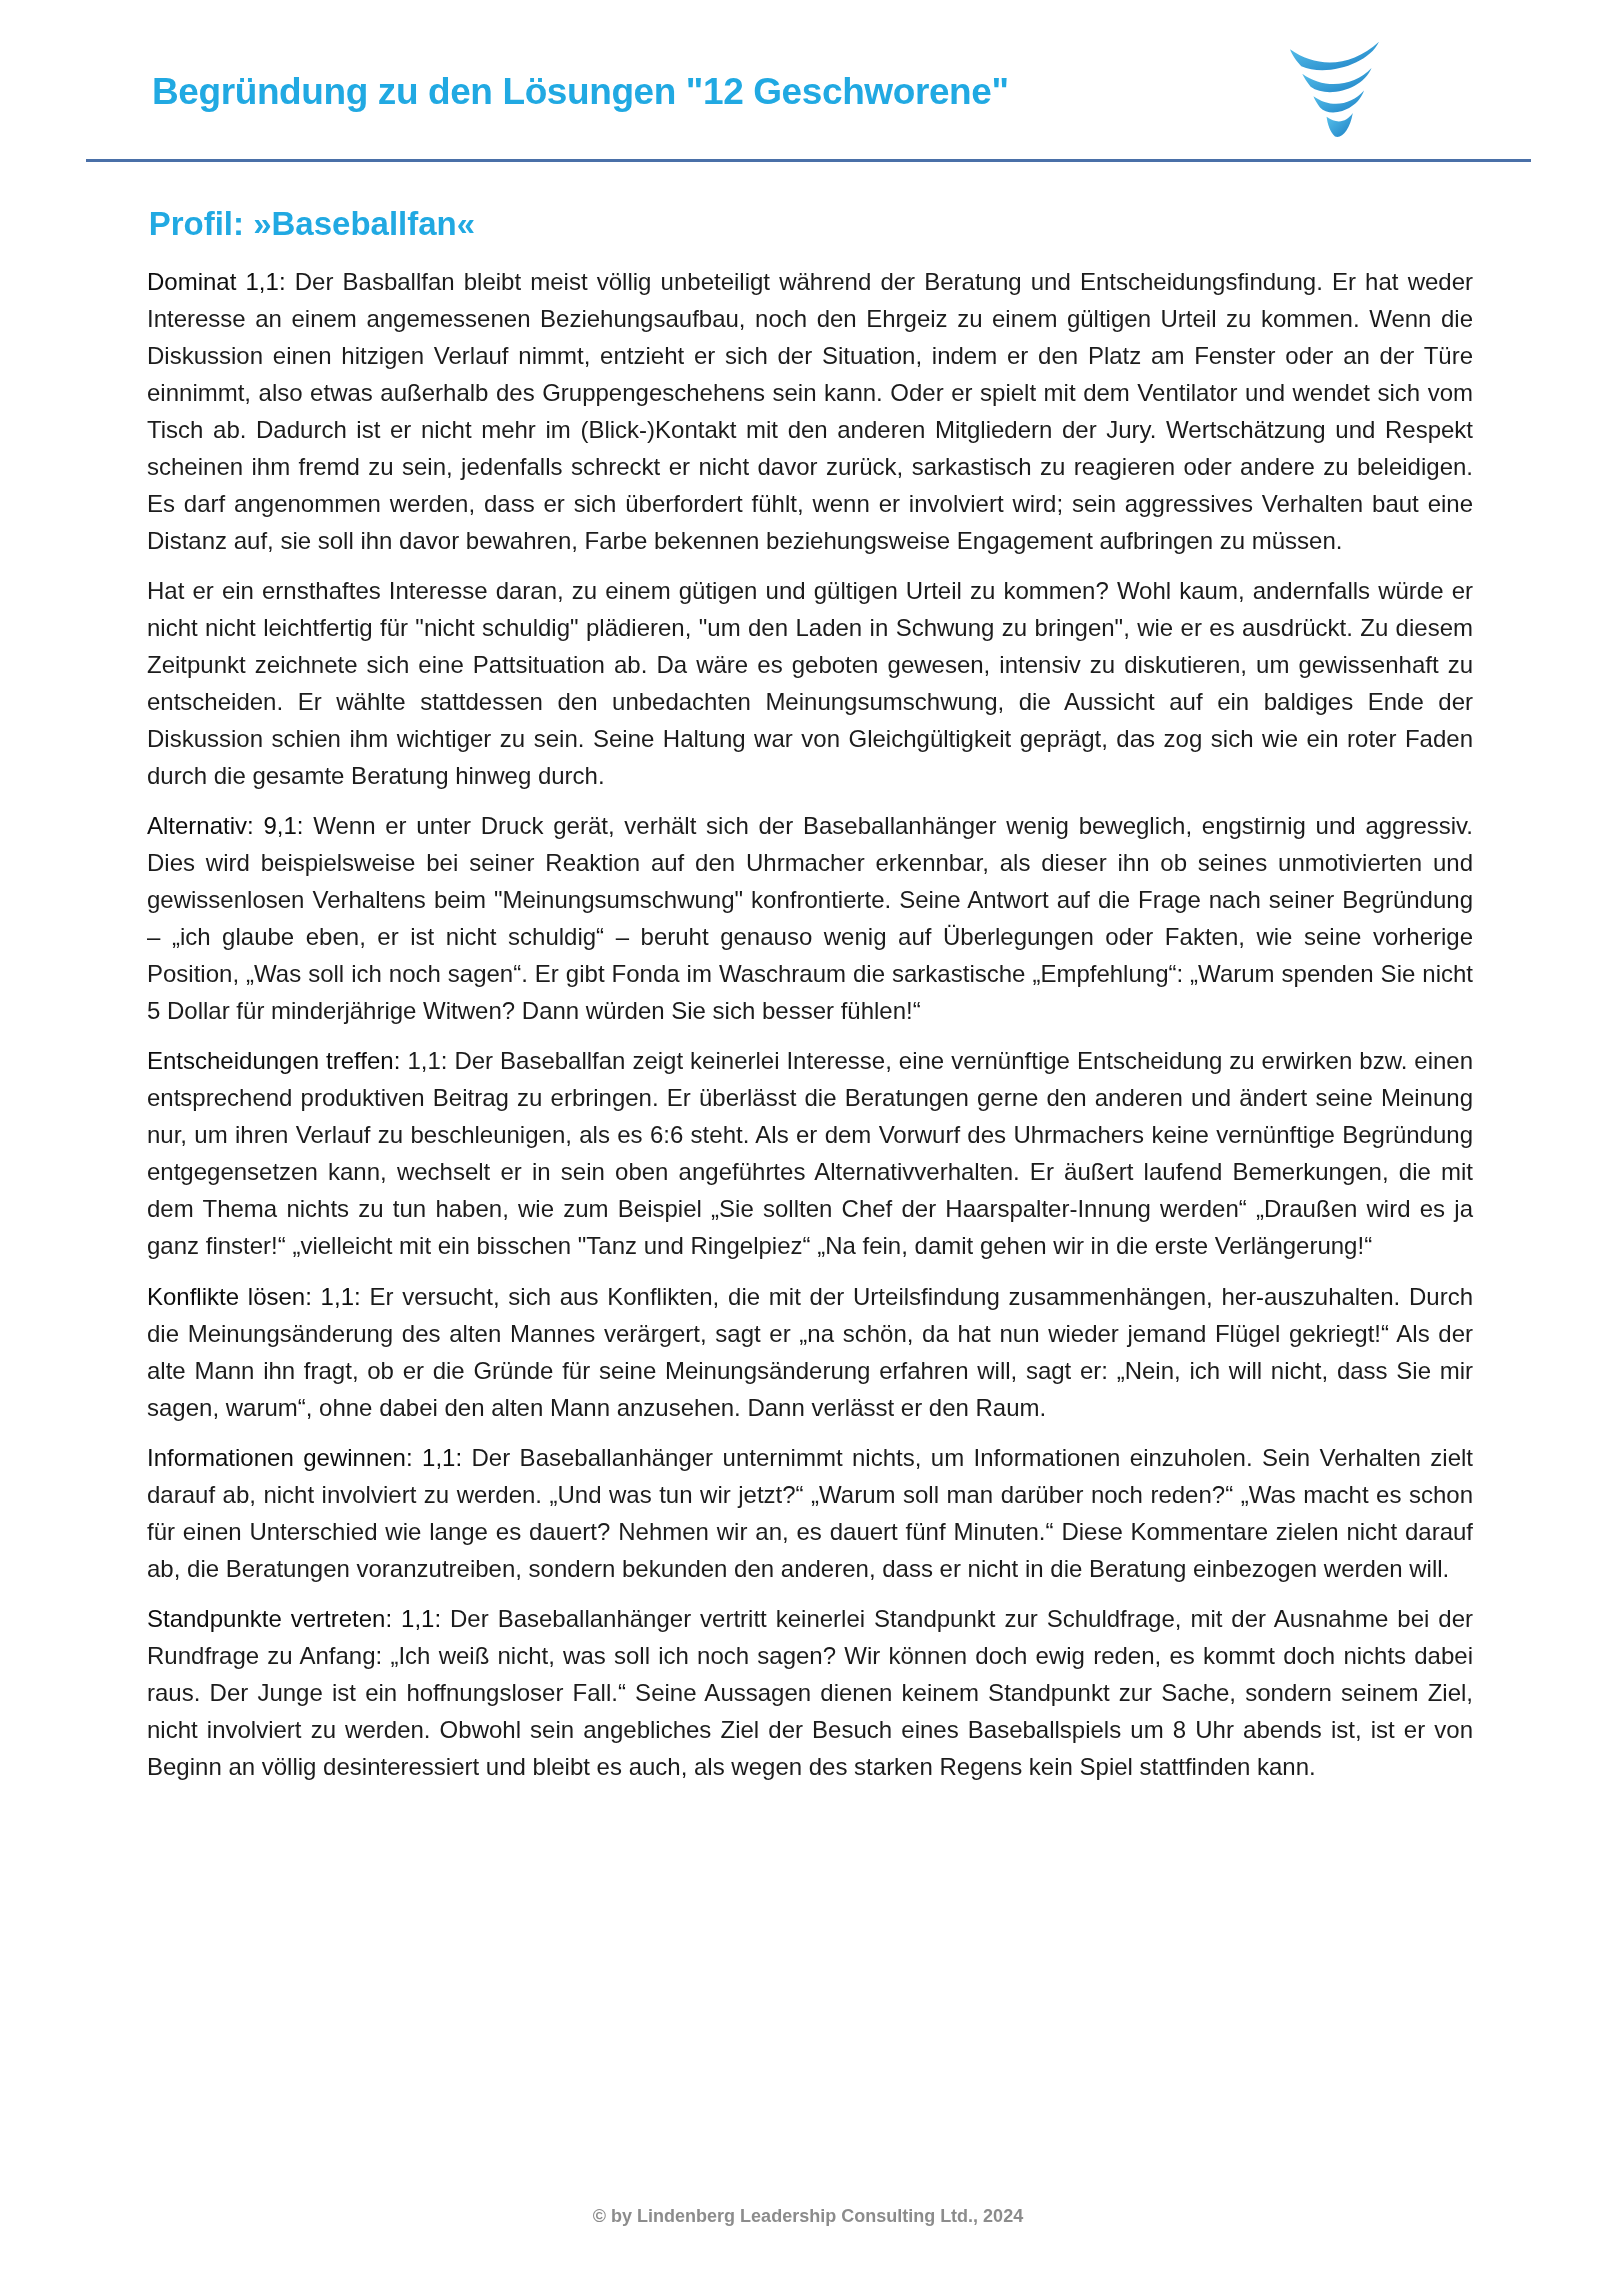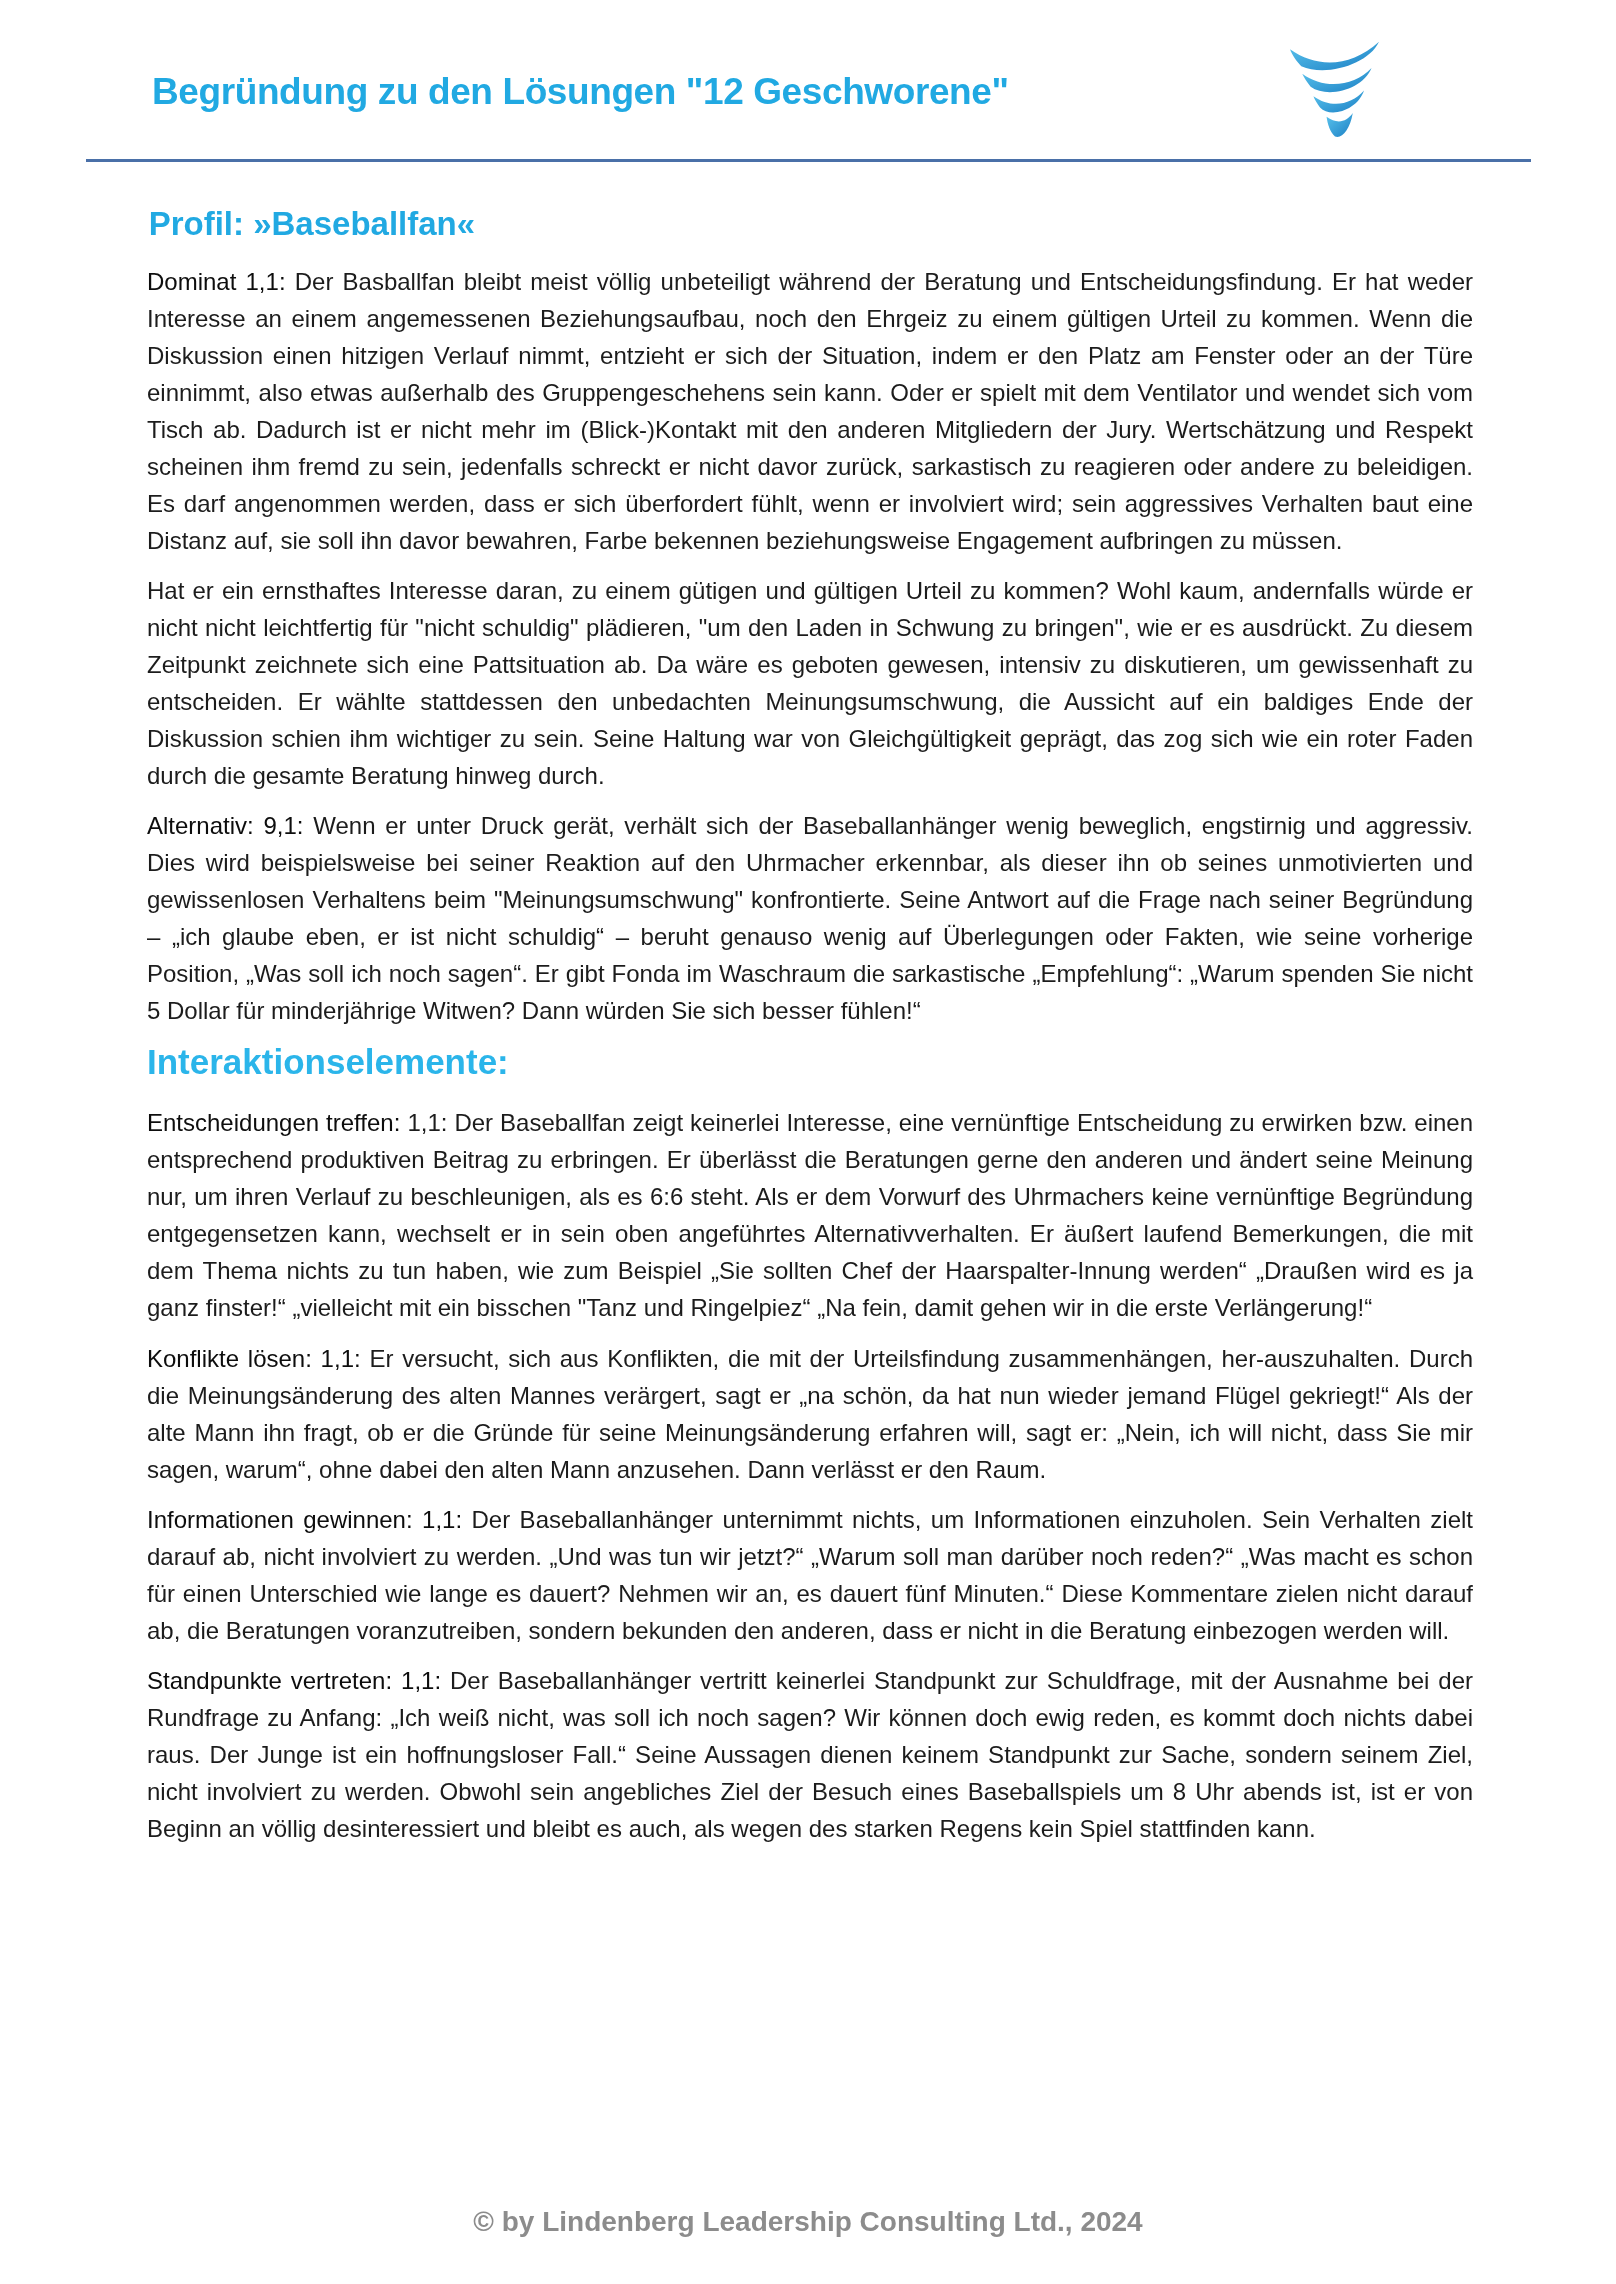--- a/index.html
+++ b/index.html
@@ -41,21 +41,21 @@
   p.para {
     font-size:24px; line-height:37px;
     text-align:justify;
     margin:0 0 13.3px 0;
     color:#1c1c1c;
   }
   p.para b { font-weight:normal; color:#0d0d0d; }
   .footer {
     position:absolute; left:0; right:0; top:2206px;
     text-align:center;
-    font-size:28px; font-weight:bold;
+    font-size:18px; font-weight:bold;
     color:var(--footer-gray,#8c8c8c);
   }
 </style>
 </head>
 <body>
 
 <div class="page">
 
   <div class="title">Begründung zu den Lösungen "12 Geschworene"</div>
 
@@ -77,21 +77,20 @@
   <div class="content">
 
     <h2 class="profile-heading">Profil: »Baseballfan«</h2>
 
     <p class="para"><b>Dominat 1,1: </b><span>Der Basballfan bleibt meist völlig unbeteiligt während der Beratung und Entscheidungsfindung. Er hat weder Interesse an einem angemessenen Beziehungsaufbau, noch den Ehrgeiz zu einem gültigen Urteil zu kommen. Wenn die Diskussion einen hitzigen Verlauf nimmt, entzieht er sich der Situation, indem er den Platz am Fenster oder an der Türe einnimmt, also etwas außerhalb des Gruppengeschehens sein kann. Oder er spielt mit dem Ventilator und wendet sich vom Tisch ab. Dadurch ist er nicht mehr im (Blick-)Kontakt mit den anderen Mitgliedern der Jury. Wertschätzung und Respekt scheinen ihm fremd zu sein, jedenfalls schreckt er nicht davor zurück, sarkastisch zu reagieren oder andere zu beleidigen. Es darf angenommen werden, dass er sich überfordert fühlt, wenn er involviert wird; sein aggressives Verhalten baut eine Distanz auf, sie soll ihn davor bewahren, Farbe bekennen beziehungsweise Engagement aufbringen zu müssen.</span></p>
 
     <p class="para"><b></b><span>Hat er ein ernsthaftes Interesse daran, zu einem gütigen und gültigen Urteil zu kommen? Wohl kaum, andernfalls würde er nicht nicht leichtfertig für "nicht schuldig" plädieren, "um den Laden in Schwung zu bringen", wie er es ausdrückt. Zu diesem Zeitpunkt zeichnete sich eine Pattsituation ab. Da wäre es geboten gewesen, intensiv zu diskutieren, um gewissenhaft zu entscheiden. Er wählte stattdessen den unbedachten Meinungsumschwung, die Aussicht auf ein baldiges Ende der Diskussion schien ihm wichtiger zu sein. Seine Haltung war von Gleichgültigkeit geprägt, das zog sich wie ein roter Faden durch die gesamte Beratung hinweg durch.</span></p>
 
     <p class="para"><b>Alternativ: 9,1: </b><span>Wenn er unter Druck gerät, verhält sich der Baseballanhänger wenig beweglich, engstirnig und aggressiv. Dies wird beispielsweise bei seiner Reaktion auf den Uhrmacher erkennbar, als dieser ihn ob seines unmotivierten und gewissenlosen Verhaltens beim "Meinungsumschwung" konfrontierte. Seine Antwort auf die Frage nach seiner Begründung – „ich glaube eben, er ist nicht schuldig“ – beruht genauso wenig auf Überlegungen oder Fakten, wie seine vorherige Position, „Was soll ich noch sagen“. Er gibt Fonda im Waschraum die sarkastische „Empfehlung“: „Warum spenden Sie nicht 5 Dollar für minderjährige Witwen? Dann würden Sie sich besser fühlen!“</span></p>
 
-    <h2 class="interaction-heading">Interaktionselemente:</h2>
 
     <p class="para"><b>Entscheidungen treffen: </b><span>1,1: Der Baseballfan zeigt keinerlei Interesse, eine vernünftige Entscheidung zu erwirken bzw. einen entsprechend produktiven Beitrag zu erbringen. Er überlässt die Beratungen gerne den anderen und ändert seine Meinung nur, um ihren Verlauf zu beschleunigen, als es 6:6 steht. Als er dem Vorwurf des Uhrmachers keine vernünftige Begründung entgegensetzen kann, wechselt er in sein oben angeführtes Alternativverhalten. Er äußert laufend Bemerkungen, die mit dem Thema nichts zu tun haben, wie zum Beispiel „Sie sollten Chef der Haarspalter-Innung werden“ „Draußen wird es ja ganz finster!“ „vielleicht mit ein bisschen "Tanz und Ringelpiez“ „Na fein, damit gehen wir in die erste Verlängerung!“</span></p>
 
     <p class="para"><b>Konflikte lösen: 1,1: </b><span>Er versucht, sich aus Konflikten, die mit der Urteilsfindung zusammenhängen, her-auszuhalten. Durch die Meinungsänderung des alten Mannes verärgert, sagt er „na schön, da hat nun wieder jemand Flügel gekriegt!“ Als der alte Mann ihn fragt, ob er die Gründe für seine Meinungsänderung erfahren will, sagt er: „Nein, ich will nicht, dass Sie mir sagen, warum“, ohne dabei den alten Mann anzusehen. Dann verlässt er den Raum.</span></p>
 
     <p class="para"><b>Informationen gewinnen: 1,1: </b><span>Der Baseballanhänger unternimmt nichts, um Informationen einzuholen. Sein Verhalten zielt darauf ab, nicht involviert zu werden. „Und was tun wir jetzt?“ „Warum soll man darüber noch reden?“ „Was macht es schon für einen Unterschied wie lange es dauert? Nehmen wir an, es dauert fünf Minuten.“ Diese Kommentare zielen nicht darauf ab, die Beratungen voranzutreiben, sondern bekunden den anderen, dass er nicht in die Beratung einbezogen werden will.</span></p>
 
     <p class="para"><b>Standpunkte vertreten: 1,1: </b><span>Der Baseballanhänger vertritt keinerlei Standpunkt zur Schuldfrage, mit der Ausnahme bei der Rundfrage zu Anfang: „Ich weiß nicht, was soll ich noch sagen? Wir können doch ewig reden, es kommt doch nichts dabei raus. Der Junge ist ein hoffnungsloser Fall.“ Seine Aussagen dienen keinem Standpunkt zur Sache, sondern seinem Ziel, nicht involviert zu werden. Obwohl sein angebliches Ziel der Besuch eines Baseballspiels um 8 Uhr abends ist, ist er von Beginn an völlig desinteressiert und bleibt es auch, als wegen des starken Regens kein Spiel stattfinden kann.</span></p>
 
   </div>

